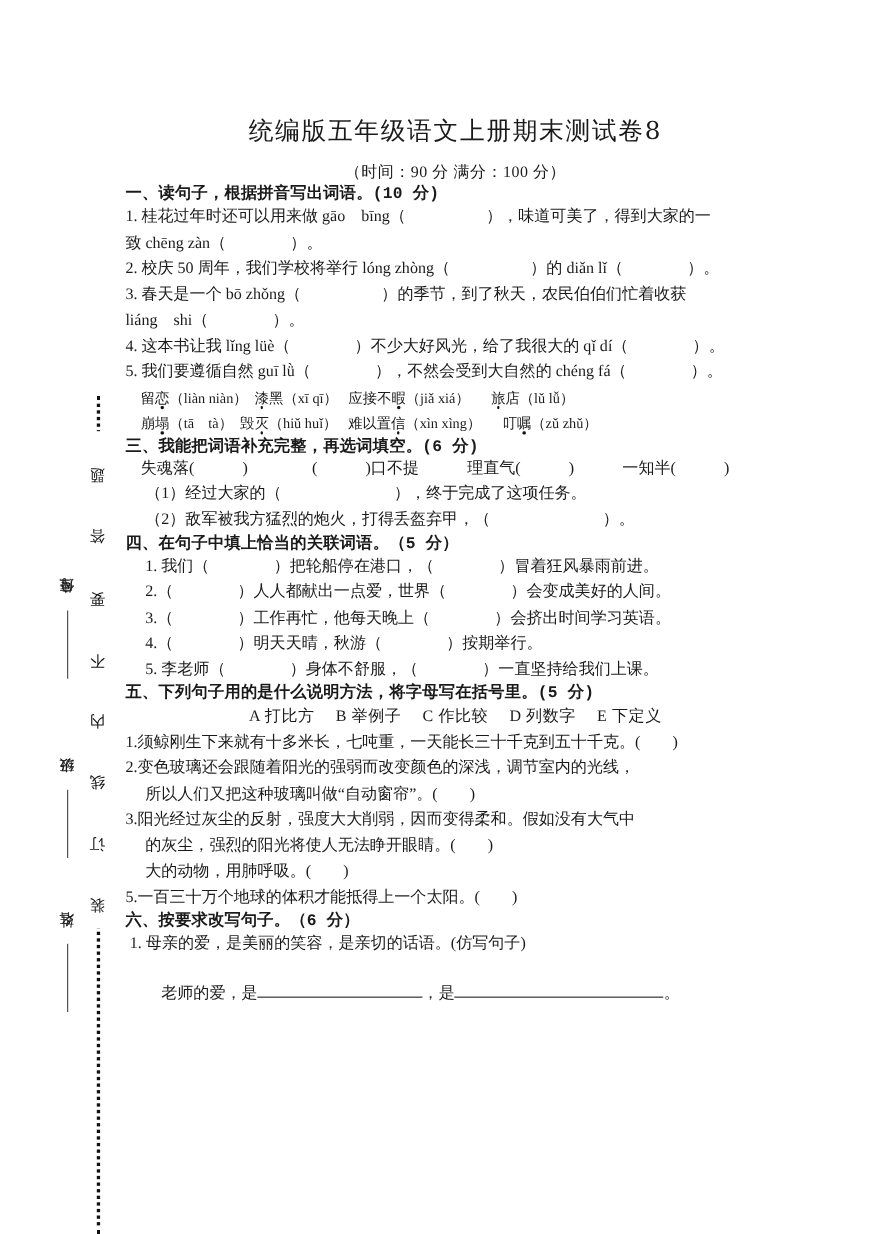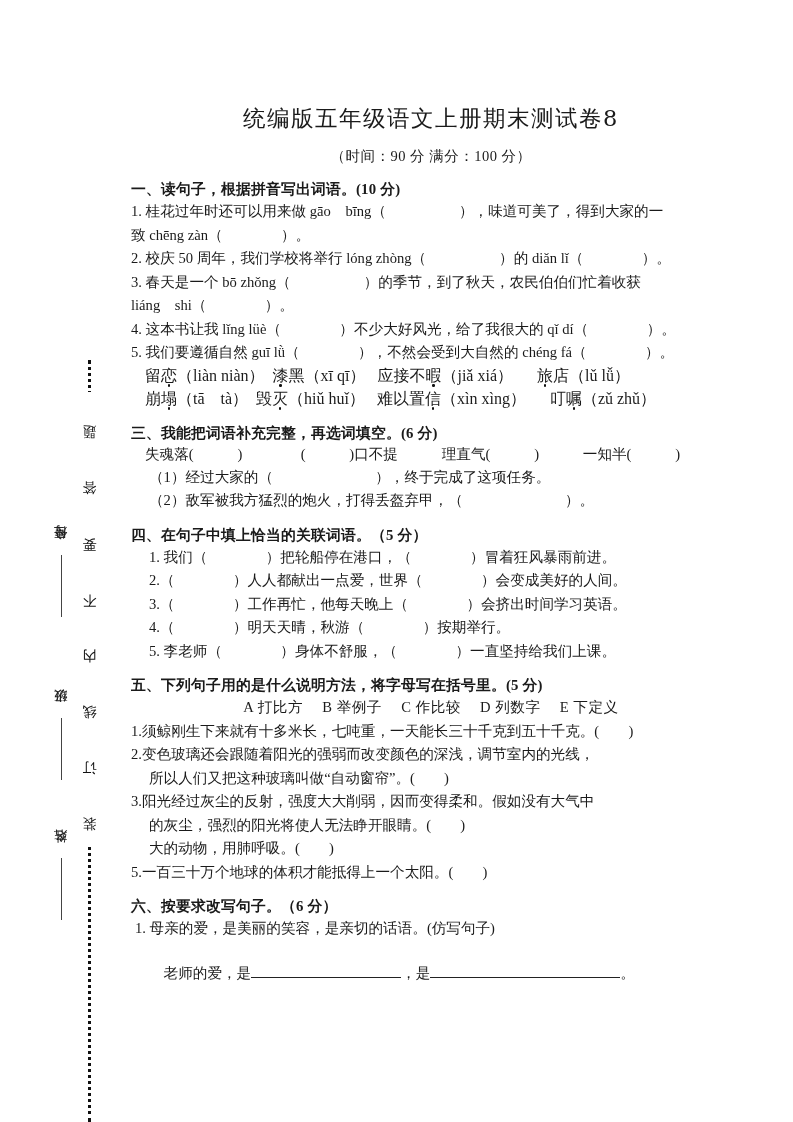--- a/index.html
+++ b/index.html
@@ -57,21 +57,21 @@
     letter-spacing: 56px;
     white-space: nowrap;
     color: #111;
     background: #fff;
     padding: 2px 0;
   }
 
   
   #paper {
     position: absolute;
-    left: 131px; top: 0;
+    left: 114px; top: 0;
     width: 600px;
     height: 1102px;
   }
   #title {
     text-align: center;
     font-size: 22.5px;
     font-weight: normal;
     letter-spacing: 1.5px;
     margin: 0;
     padding-top: 103px;
@@ -80,40 +80,40 @@
   #subtitle {
     text-align: center;
     font-size: 14.5px;
     margin-top: 13px;
     letter-spacing: 0.5px;
   }
 
   .sec-head {
     font-weight: bold;
     font-size: 14.8px;
-    margin-top: 14px;
     letter-spacing: 0.2px;
+    font-family: Liberation Mono, monospace;
   }
   .line {
     font-size: 14.6px;
     line-height: 21.5px;
     margin-top: 2px;
     white-space: pre-wrap;
   }
   .indent1 { padding-left: 4px; }
   .indent2 { padding-left: 18px; font-family: Liberation Serif, serif; }
   .center-opts {
     text-align: center;
     font-size: 14.6px;
     line-height: 21.5px;
     margin-top: 2px;
     letter-spacing: 0.5px;
   }
   .pinyin-row {
-    font-size: 16px;
+    font-size: 13px;
     line-height: 23px;
     padding-left: 14px;
     white-space: pre;
     font-family: "Liberation Serif", serif;
   }
   
   .dot {
     position: relative;
   }
   .dot::after {

